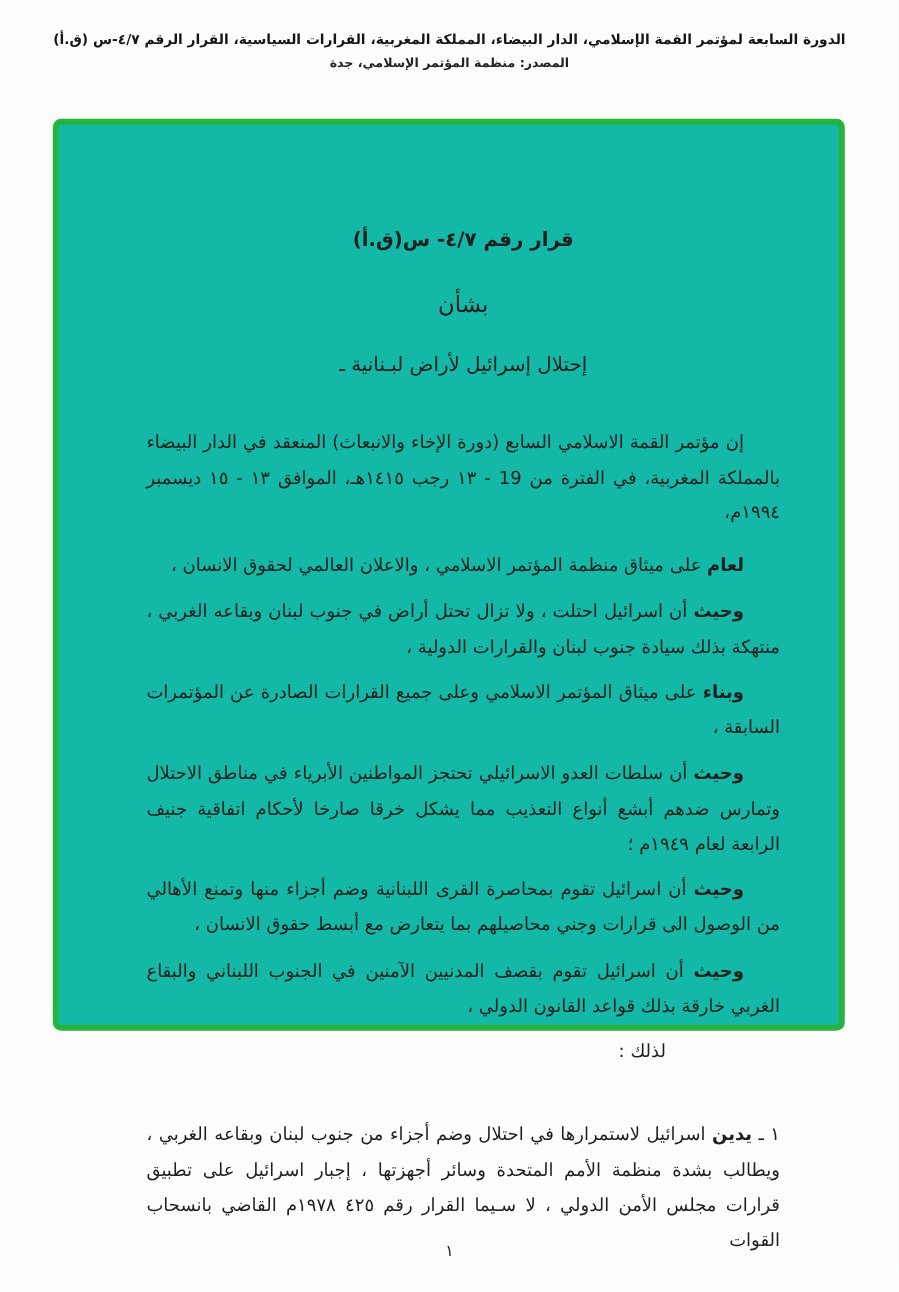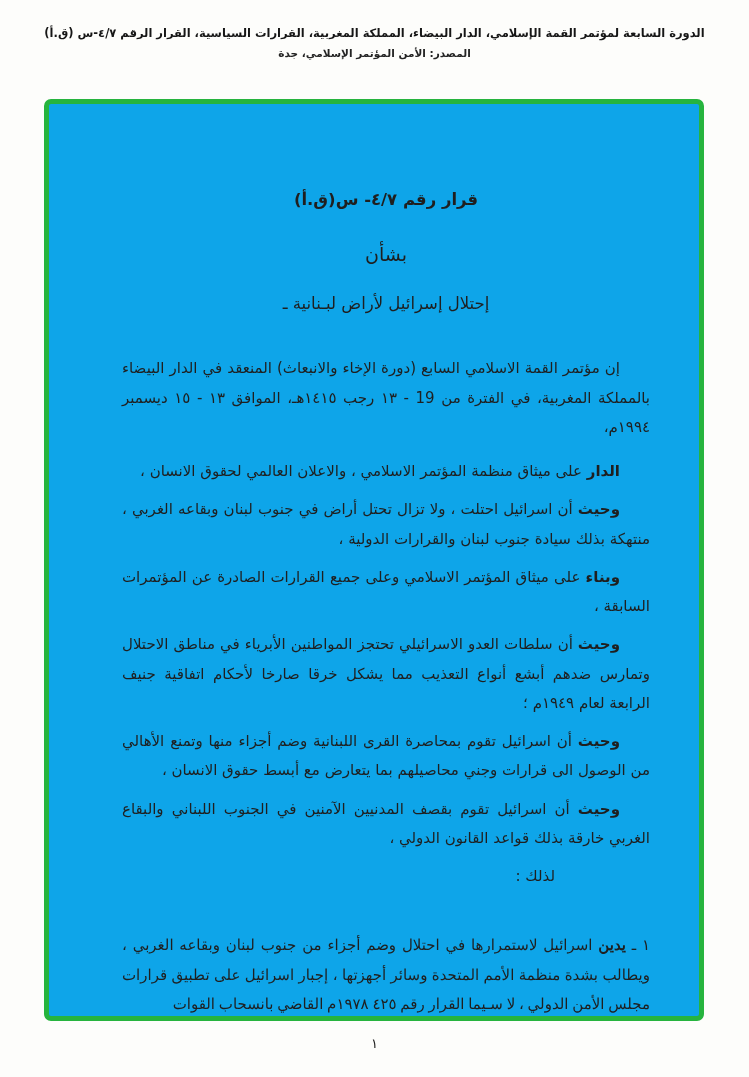--- a/index.html
+++ b/index.html
@@ -26,25 +26,25 @@
     letter-spacing:0.1px;
   }
   .top-header .line2{
     margin-top:7px;
     font-size:10.5px;font-weight:bold;color:#242424;
   }
   
   .frame{
     position:absolute;
     left:44px;top:99px;
-    width:660px;height:922px;
+    width:660px;height:760px;
     box-sizing:border-box;
     border:5px solid #26b43e;
     border-radius:7px;
-    background:#0ea5e9;
+    background:#14b8a6;
     padding-left:24px;
   }
   .content{
     direction:rtl;
     text-align:justify;
     padding:80px 49px 0 49px;
     font-size:15px;
     line-height:1.95;
     color:#1f1f1f;
   }
@@ -66,53 +66,52 @@
   }
   .para.opening{margin-bottom:15px;}
   .lead{font-weight:bold;}
   .therefore{
     margin:6px 95px 0 0;
     text-indent:0;
   }
   .numbered-item{
     margin:40px 0 0 0;
     text-indent:0;
-    font-family:Liberation Serif, serif;
   }
   .numbered-item .num{font-weight:normal;}
   
   .page-number{
     position:absolute;
     top:1036px;left:0;right:0;
     text-align:center;
     font-size:13px;color:#222;
   }
 </style>
 </head>
 <body>
 
 <div class="sheet">
 
   <div class="top-header">
     <div class="line1">الدورة السابعة لمؤتمر القمة الإسلامي، الدار البيضاء، المملكة المغربية، القرارات السياسية، القرار الرقم ٤/٧-س (ق.أ)</div>
-    <div class="line2">المصدر:  الأمن المؤتمر الإسلامي، جدة</div>
+    <div class="line2">المصدر:  منظمة المؤتمر الإسلامي، جدة</div>
   </div>
 
   <div class="frame">
     <div class="content">
 
       <div class="title-block">
         <div class="t1">قرار رقم ٤/٧- س(ق.أ)</div>
         <div class="t2">بشأن</div>
         <div class="t3">إحتلال إسرائيل لأراض لبـنانية ـ</div>
       </div>
 
       <p class="para opening"><span class="lead"></span><span>إن مؤتمر القمة الاسلامي السابع (دورة الإخاء والانبعاث) المنعقد في الدار البيضاء بالمملكة المغربية، في الفترة من 19 - ١٣ رجب ١٤١٥هـ، الموافق ١٣ - ١٥ ديسمبر ١٩٩٤م،</span></p>
 
-      <p class="para"><span class="lead">الدار</span><span> على ميثاق منظمة المؤتمر الاسلامي ، والاعلان العالمي لحقوق الانسان ،</span></p>
+      <p class="para"><span class="lead">لعام</span><span> على ميثاق منظمة المؤتمر الاسلامي ، والاعلان العالمي لحقوق الانسان ،</span></p>
 
       <p class="para"><span class="lead">وحيث</span><span> أن اسرائيل احتلت ، ولا تزال تحتل أراض في جنوب لبنان وبقاعه الغربي ، منتهكة بذلك سيادة جنوب لبنان والقرارات الدولية ،</span></p>
 
       <p class="para"><span class="lead">وبناء</span><span> على ميثاق المؤتمر الاسلامي وعلى جميع القرارات الصادرة عن المؤتمرات السابقة ،</span></p>
 
       <p class="para"><span class="lead">وحيث</span><span> أن سلطات العدو الاسرائيلي تحتجز المواطنين الأبرياء في مناطق الاحتلال وتمارس ضدهم أبشع أنواع التعذيب مما يشكل خرقا صارخا لأحكام اتفاقية جنيف الرابعة لعام ١٩٤٩م ؛</span></p>
 
       <p class="para"><span class="lead">وحيث</span><span> أن اسرائيل تقوم بمحاصرة القرى اللبنانية وضم أجزاء منها وتمنع الأهالي من الوصول الى قرارات وجني محاصيلهم بما يتعارض مع أبسط حقوق الانسان ،</span></p>
 
       <p class="para"><span class="lead">وحيث</span><span> أن اسرائيل تقوم بقصف المدنيين الآمنين في الجنوب اللبناني والبقاع الغربي خارقة بذلك قواعد القانون الدولي ،</span></p>

